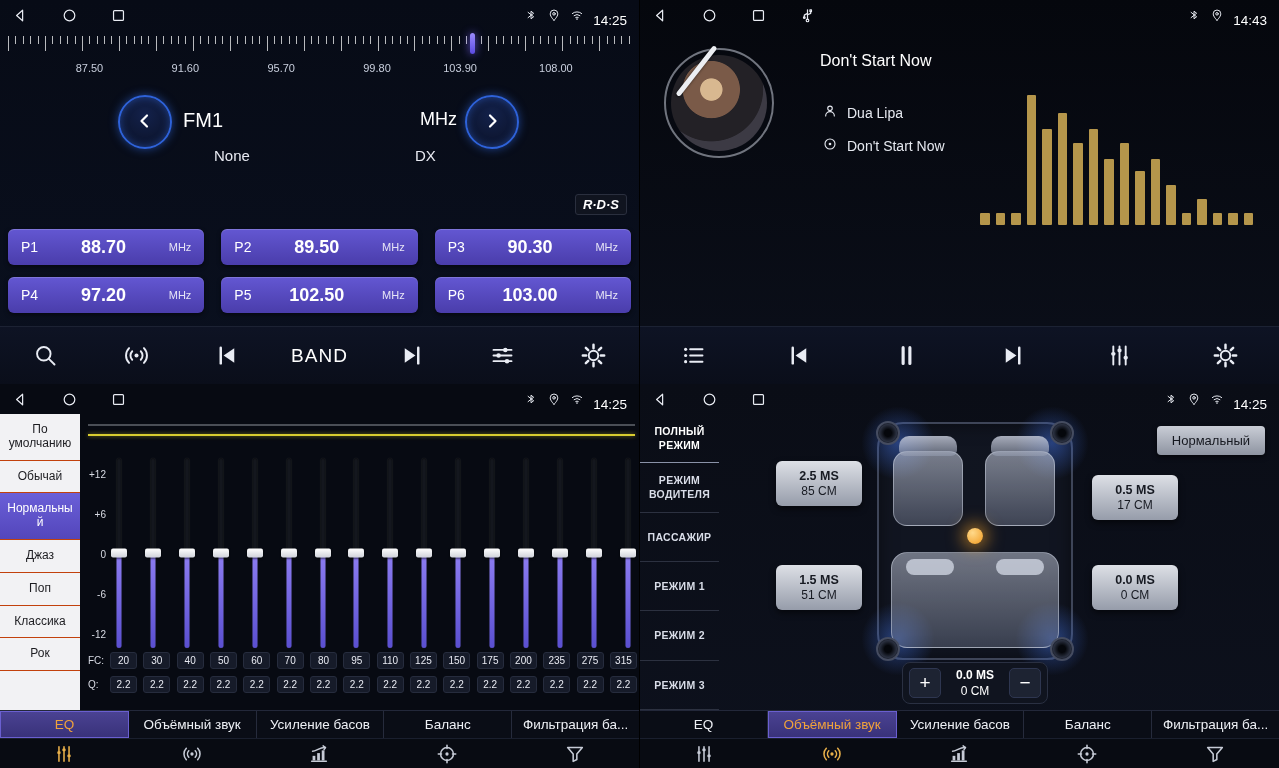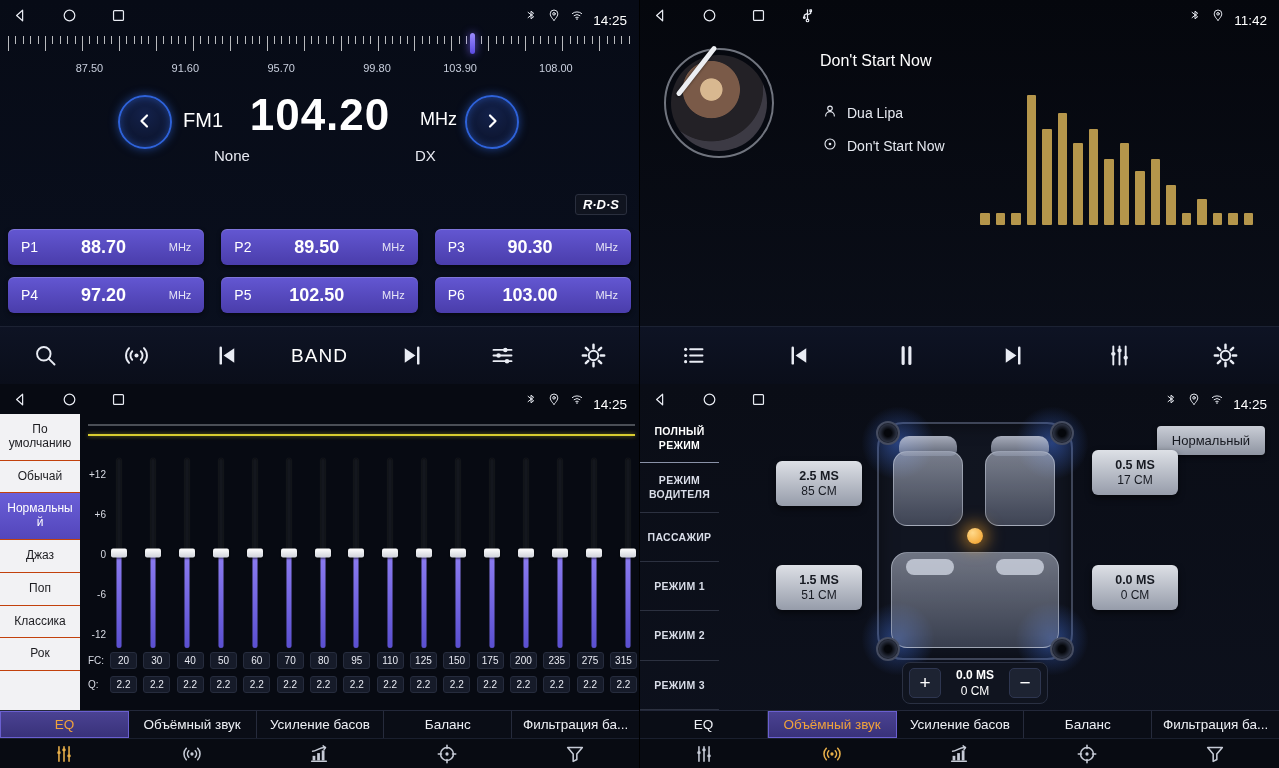--- a/index.html
+++ b/index.html
@@ -123,21 +123,21 @@
   .bench{position:absolute;left:12px;top:128px;width:168px;height:96px;border-radius:16px;background:linear-gradient(180deg,rgba(190,196,212,.55),rgba(118,126,148,.4));border:1px solid rgba(220,226,240,.45);}
   .headrest{position:absolute;top:6px;width:48px;height:16px;border-radius:8px;background:rgba(218,223,236,.72);}
   .h1{left:14px;}.h2{right:14px;}
   .speaker{position:absolute;width:24px;height:24px;border-radius:50%;background:radial-gradient(circle,#05070c 25%,#2a3040 60%,#12151f 78%);border:2px solid #454c60;z-index:2;}
   .sp-fl{left:-3px;top:-3px;}.sp-fr{right:-3px;top:-3px;}.sp-rl{left:-3px;bottom:-3px;}.sp-rr{right:-3px;bottom:-3px;}
   .listen-dot{position:absolute;left:50%;top:104px;transform:translateX(-50%);width:16px;height:16px;border-radius:50%;background:radial-gradient(circle at 35% 30%,#ffd98a,#f09a20);box-shadow:0 0 16px 5px rgba(240,160,40,.55);z-index:3;}
   .delay-btn{position:absolute;width:86px;height:45px;border-radius:6px;background:linear-gradient(180deg,#dde0e6,#969caa);color:#171a22;display:flex;flex-direction:column;align-items:center;justify-content:center;gap:1px;box-shadow:0 3px 6px rgba(0,0,0,.55);}
   .delay-btn .ms{font-size:12.5px;font-weight:bold;}
   .delay-btn .cm{font-size:12px;}
   .delay-fl{left:136px;top:77px;}
-  .delay-fr{left:452px;top:66px;}
+  .delay-fr{left:452px;top:91px;}
   .delay-rl{left:136px;top:181px;}
   .delay-rr{left:452px;top:181px;}
   .adjuster{position:absolute;left:262px;top:278px;width:146px;height:42px;background:#10141f;border:1px solid #2a3042;border-radius:8px;display:flex;align-items:center;justify-content:space-between;padding:0 6px;z-index:4;}
   .adj-btn{width:32px;height:30px;border-radius:5px;background:#1d2332;color:#fff;font-size:19px;display:flex;align-items:center;justify-content:center;border:1px solid #2e3650;}
   .adj-vals{display:flex;flex-direction:column;align-items:center;color:#fff;font-size:12px;line-height:1.35;}
   .adj-vals .ms{font-weight:bold;}
 </style>
 </head>
 <body>
 
@@ -283,21 +283,20 @@
           <span class="ruler-label" style="left: 87%;">108.00</span>
         </div>
     </div>
     <div class="freq-row">
       <button class="chev-btn left">
           <span><svg viewBox="0 0 24 24" fill="none" stroke="currentColor" stroke-width="1.7" stroke-linecap="round" stroke-linejoin="round">
               <path d="M14 6.5 8.5 12l5.5 5.5" stroke-width="2.2"></path>
             </svg></span>
         </button>
       <span class="band-label">FM1</span>
-      <span class="freq-big">104.20</span>
       <span class="freq-unit">MHz</span>
       <button class="chev-btn right">
           <span><svg viewBox="0 0 24 24" fill="none" stroke="currentColor" stroke-width="1.7" stroke-linecap="round" stroke-linejoin="round">
               <path d="M10 6.5 15.5 12 10 17.5" stroke-width="2.2"></path>
             </svg></span>
         </button>
     </div>
     <span class="radio-sub left">None</span>
     <span class="radio-sub right">DX</span>
     <span class="rds-badge">R·D·S</span>
@@ -412,21 +411,21 @@
             <svg viewBox="0 0 24 24" fill="none" stroke="currentColor" stroke-width="1.7" stroke-linecap="round" stroke-linejoin="round">
               <path d="M7 7.5 16.5 15l-4.5 3.5v-13L16.5 9 7 16.5"></path>
             </svg>
           </span>
           <span class="sicon sm">
             <svg viewBox="0 0 24 24" fill="none" stroke="currentColor" stroke-width="1.7" stroke-linecap="round" stroke-linejoin="round">
               <path d="M12 21s-6.5-6-6.5-11a6.5 6.5 0 0 1 13 0c0 5-6.5 11-6.5 11z"></path>
               <circle cx="12" cy="10" r="2.2"></circle>
             </svg>
           </span>
-          <span class="time">11:42</span>
+          <span class="time">14:43</span>
         </div>
       </header>
     <div class="album-wrap">
       <div class="album-ring"></div>
       <div class="album-art"></div>
       <div class="album-stick"></div>
     </div>
     <div class="title">Don't Start Now</div>
     <div class="meta-row meta-artist">
       <span><svg viewBox="0 0 24 24" fill="none" stroke="currentColor" stroke-width="1.7" stroke-linecap="round" stroke-linejoin="round">

